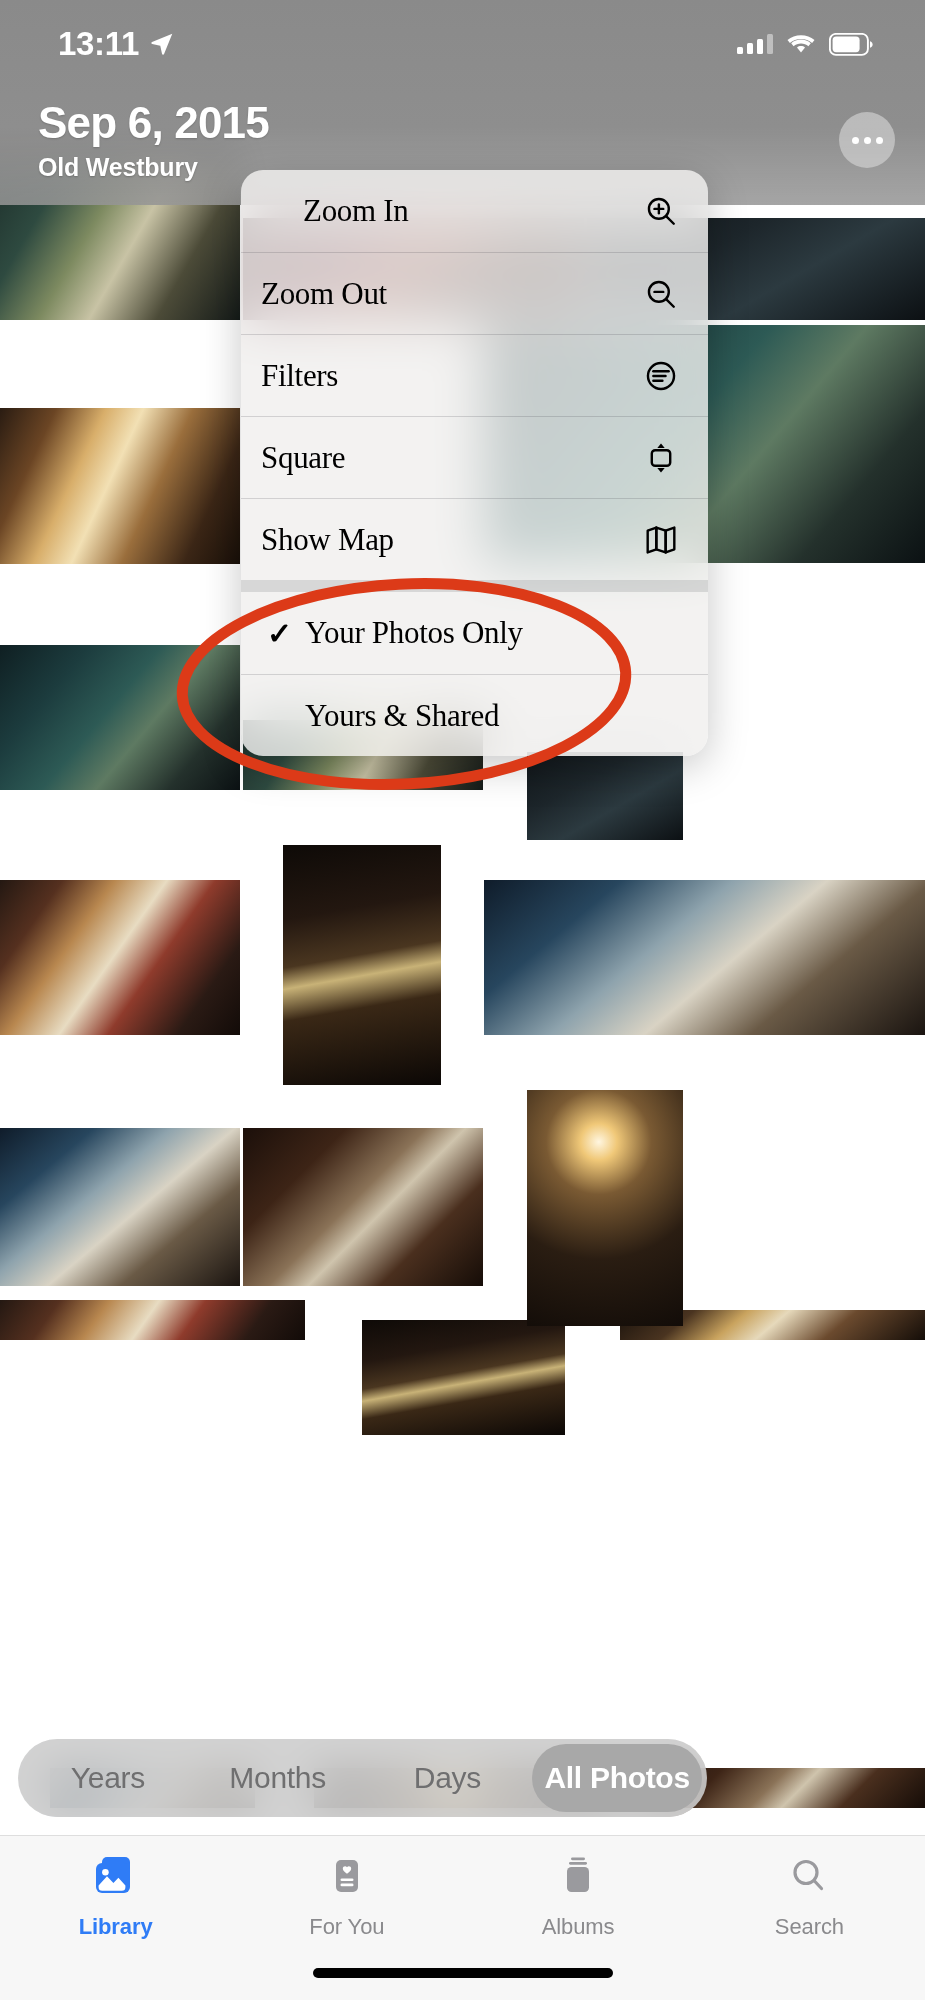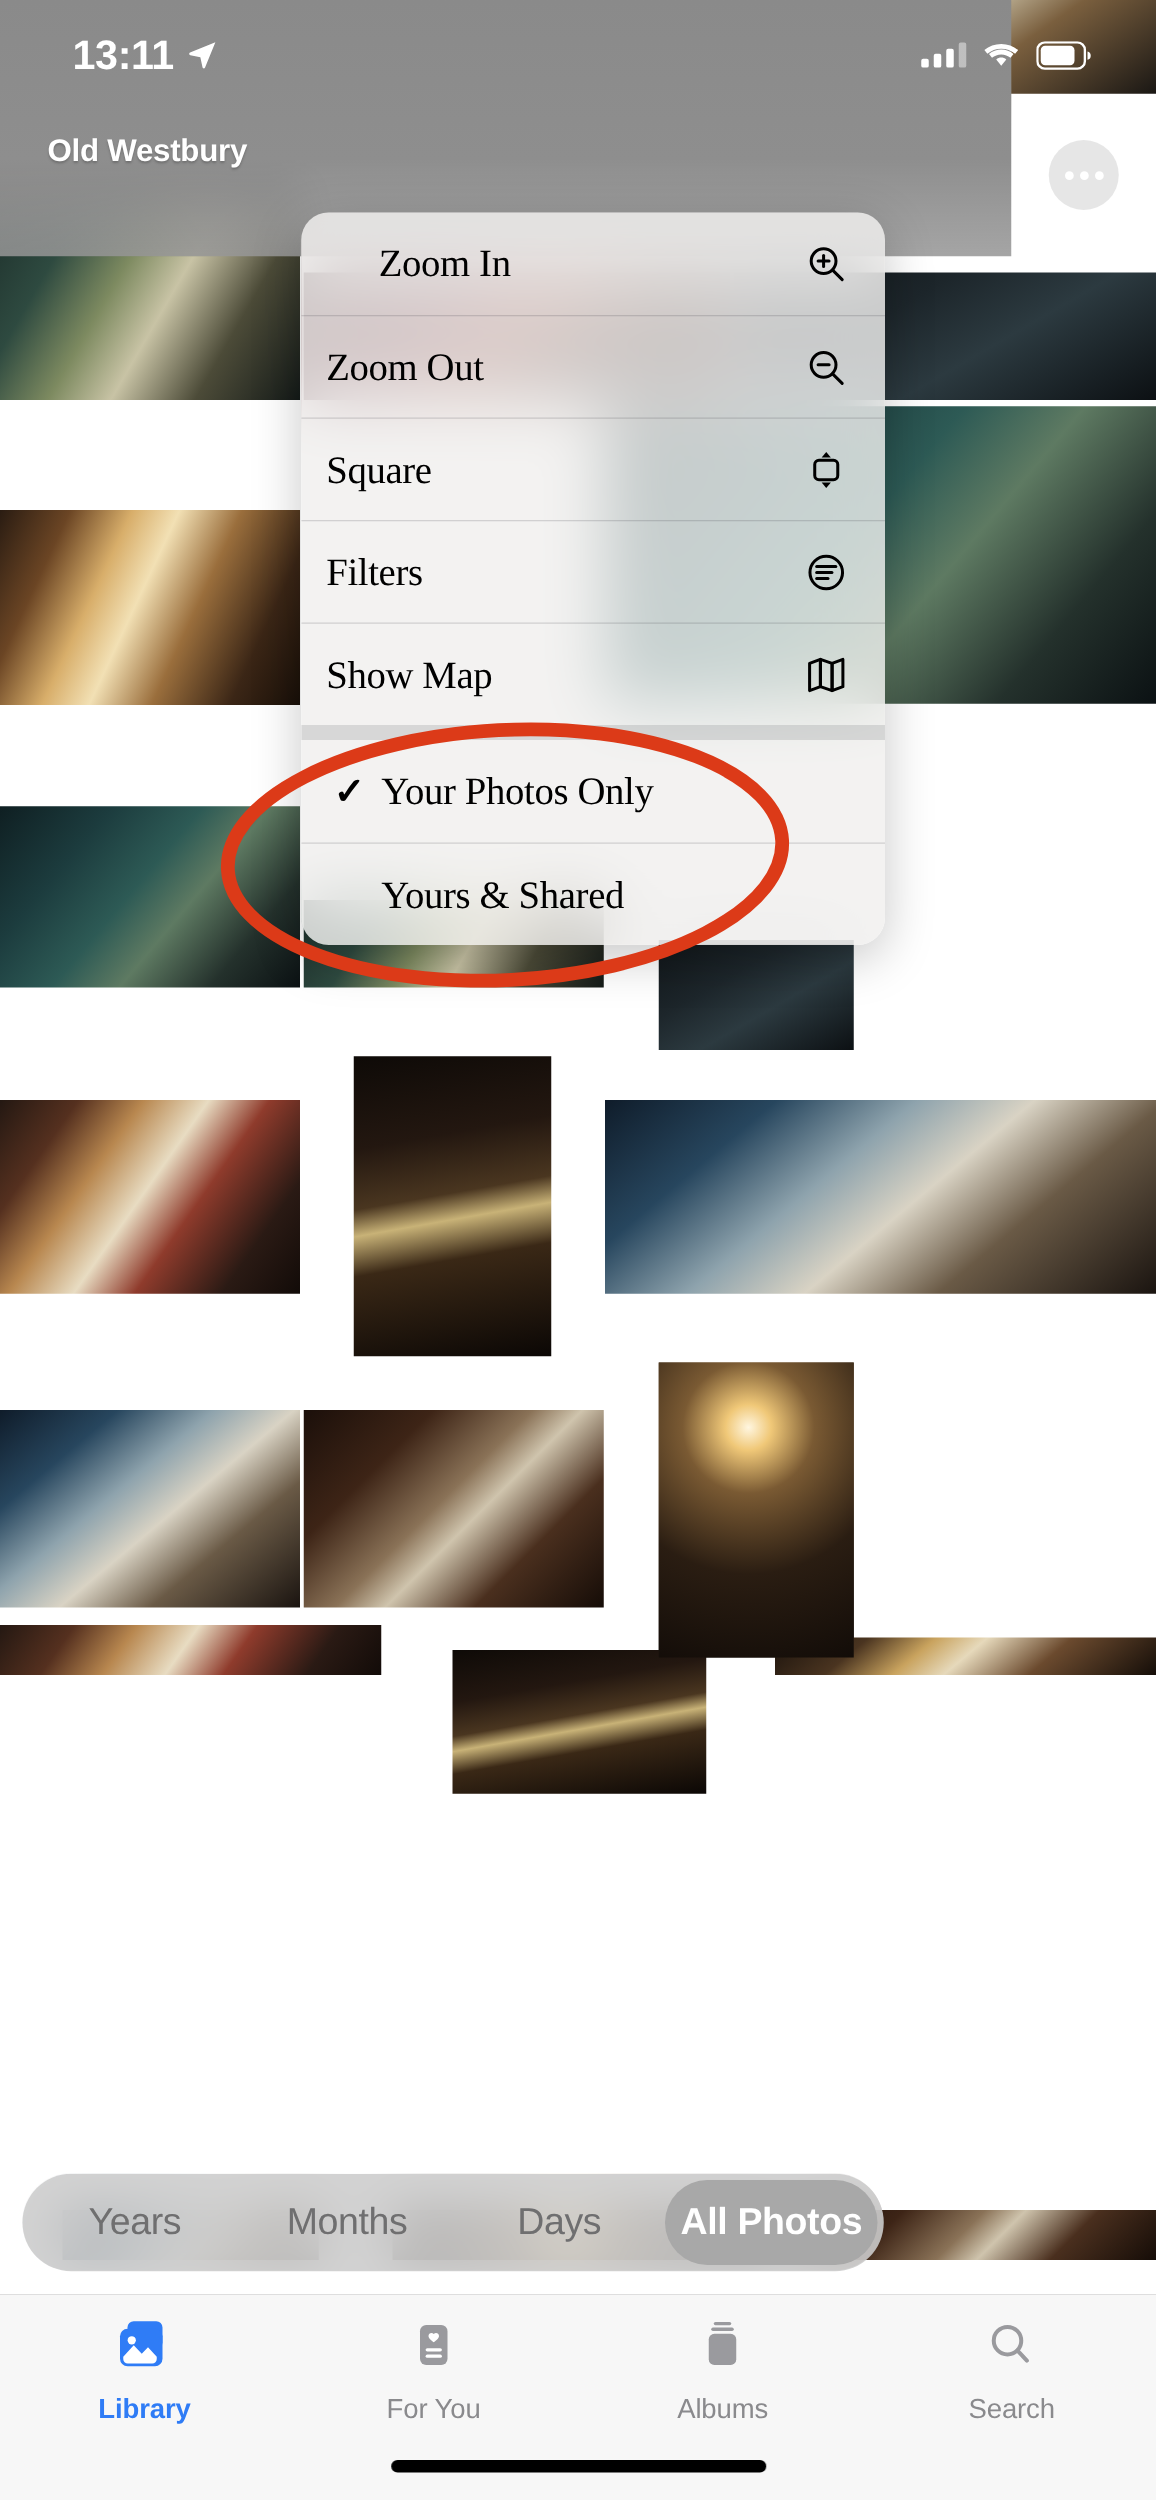--- a/index.html
+++ b/index.html
@@ -45,21 +45,21 @@
       linear-gradient(140deg,#0f1c2a 0%,#27465e 22%,#8ea3ad 40%,#d9d3c4 55%,#6a5a46 72%,#1a1410 100%); }
   .p-door    { background:
       linear-gradient(135deg,#1b0f0a 0%,#3d2416 26%,#8a7257 46%,#cfc4ad 56%,#4a2f1e 74%,#150c07 100%); }
   .p-lamp    { background:
       radial-gradient(circle at 46% 22%, #fff6e0 0%, #f0c878 9%, #7a5a33 26%, #2a1d12 58%, #120c08 100%); }
   .p-chand   { background:
       linear-gradient(140deg,#1a120c 0%,#4a3420 22%,#c9a35e 38%,#e6d9bb 50%,#6b4a2e 70%,#140d08 100%); }
 
   
   #top-bar {
-    position:absolute; left:0; top:0; width:809px; height:205px;
+    position:absolute; left:0; top:0; width:925px; height:205px;
     background:linear-gradient(#8a8a8a 0%, #8e8e8e 62%, rgba(150,150,150,0.86) 100%);
     backdrop-filter:blur(18px);
     z-index:20;
   }
   #status-bar {
     position:absolute; left:0; top:0; width:925px; height:88px;
     display:flex; align-items:center; justify-content:space-between;
     padding:0 52px 0 58px; color:#fff; z-index:22;
   }
   #status-left { display:flex; align-items:center; gap:10px; }
@@ -228,20 +228,21 @@
           <rect x="0.9" y="0.9" width="38" height="21" rx="6" fill="none" stroke="#fff" stroke-width="1.9"></rect>
           <rect x="3.6" y="3.6" width="27" height="15.6" rx="3.6" fill="#fff"></rect>
           <path d="M41 8.2v6.6c1.7-.5 2.6-1.6 2.6-3.3S42.7 8.7 41 8.2z" fill="#fff"></path>
         </svg>
       </span>
     </div>
   </div>
 
   <div id="header-row">
     <div id="title-block">
+      <div id="page-title">Sep 6, 2015</div>
       <div id="page-subtitle">Old Westbury</div>
     </div>
     <div id="header-actions">
       <div id="more-button">
         <span></span>
         <span></span>
         <span></span>
       </div>
     </div>
   </div>
@@ -268,38 +269,38 @@
       <span class="mi-icon">
         <svg width="34" height="34" viewBox="0 0 24 24" fill="none" stroke="#000" stroke-width="1.7" stroke-linecap="round">
           <circle cx="10.5" cy="10.5" r="7"></circle>
             <line x1="15.6" y1="15.6" x2="21" y2="21"></line>
           <line x1="7.4" y1="10.5" x2="13.6" y2="10.5"></line>
         </svg>
       </span>
     </div>
 
     <div class="menu-item">
-      <span class="mi-label">Square</span>
-      <span class="mi-icon">
-        <svg width="34" height="34" viewBox="0 0 24 24" fill="none" stroke="#000" stroke-width="1.7" stroke-linecap="round" stroke-linejoin="round">
-          <rect x="5.5" y="6.5" width="13" height="11" rx="2.4"></rect>
-          <path d="M12 1.8 14.6 5H9.4L12 1.8z" fill="#000" stroke="none"></path>
-          <path d="M12 22.2 9.4 19h5.2L12 22.2z" fill="#000" stroke="none"></path>
-        </svg>
-      </span>
-    </div>
-
-    <div class="menu-item">
       <span class="mi-label">Filters</span>
       <span class="mi-icon">
         <svg width="34" height="34" viewBox="0 0 24 24" fill="none" stroke="#000" stroke-width="1.7" stroke-linecap="round">
           <circle cx="12" cy="12" r="9.2"></circle>
           <line x1="6.6" y1="8.6" x2="17.4" y2="8.6"></line>
           <line x1="6.6" y1="12" x2="15.2" y2="12"></line>
           <line x1="6.6" y1="15.4" x2="13" y2="15.4"></line>
+        </svg>
+      </span>
+    </div>
+
+    <div class="menu-item">
+      <span class="mi-label">Square</span>
+      <span class="mi-icon">
+        <svg width="34" height="34" viewBox="0 0 24 24" fill="none" stroke="#000" stroke-width="1.7" stroke-linecap="round" stroke-linejoin="round">
+          <rect x="5.5" y="6.5" width="13" height="11" rx="2.4"></rect>
+          <path d="M12 1.8 14.6 5H9.4L12 1.8z" fill="#000" stroke="none"></path>
+          <path d="M12 22.2 9.4 19h5.2L12 22.2z" fill="#000" stroke="none"></path>
         </svg>
       </span>
     </div>
 
     <div class="menu-item">
       <span class="mi-label">Show Map</span>
       <span class="mi-icon">
         <svg width="34" height="34" viewBox="0 0 24 24" fill="none" stroke="#000" stroke-width="1.7" stroke-linejoin="round">
           <path d="M2.6 5.4 8.7 3.2v15.4L2.6 20.8V5.4z"></path>
           <path d="M8.7 3.2 15.3 5.4v15.4L8.7 18.6V3.2z"></path>

